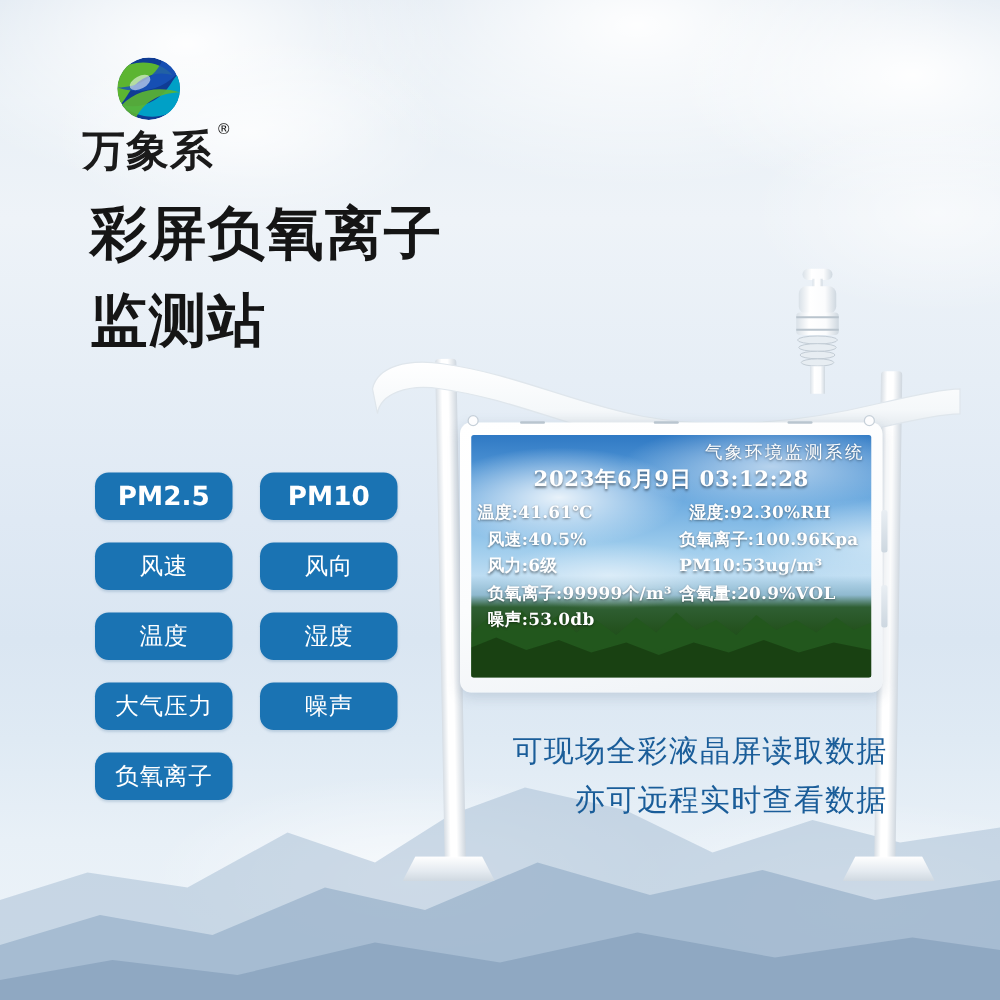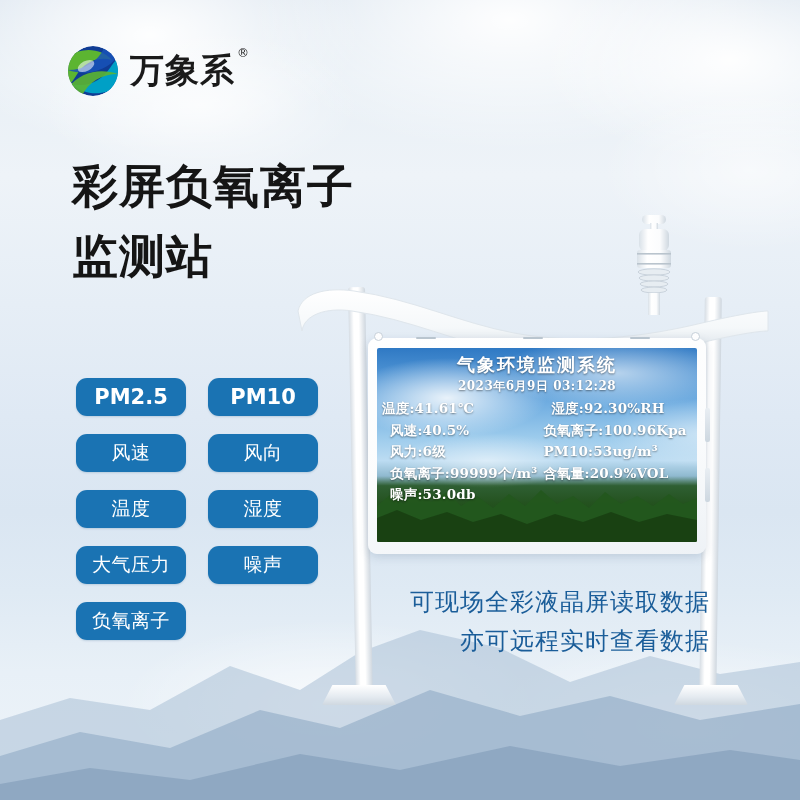--- a/index.html
+++ b/index.html
@@ -36,21 +36,21 @@
   .c6 { left: 120px;  top: 620px;  width: 420px; height: 170px; opacity: .7; }
   .c7 { left: 480px;  top: 640px;  width: 420px; height: 170px; opacity: .6; }
 
   
   .mountains { position: absolute; left: 0; bottom: 0; width: 800px; height: 230px; }
   .mountains svg { display: block; width: 800px; height: 230px; }
 
   
   .logo-row {
     position: absolute; left: 66px; top: 44px;
-    display: flex; align-items: center; gap: 10px;
+    display: flex; align-items: center;  flex-direction: column;
   }
   .logo-mark { width: 54px; height: 54px; }
   .logo-text {
     font-family: "DejaVu Sans", "Liberation Sans", sans-serif;
     font-size: 34px; font-weight: 700; color: #1a1a1a;
     letter-spacing: 1px; position: relative; white-space: nowrap;
   }
   .logo-reg {
     position: absolute; top: -2px; right: -15px;
     font-size: 12px; font-weight: 400; color: #1a1a1a;
@@ -169,25 +169,25 @@
   .treeline svg { display: block; width: 100%; height: 62px; }
 
   .lcd-content {
     position: absolute; inset: 0;
     padding: 6px 5px 4px 5px;
     font-family: "DejaVu Serif", "Liberation Serif", serif;
     color: #ffffff;
     text-shadow: 0 1px 2px rgba(0,0,0,.45);
   }
   .lcd-title {
-    text-align: center; font-size: 18px; font-weight: 700;
+    text-align: right; font-size: 14px; font-weight: 400;
     letter-spacing: 2px; line-height: 1.25;
   }
   .lcd-datetime {
-    text-align: center; font-size: 12px; font-weight: 700;
+    text-align: center; font-size: 17px; font-weight: 700;
     letter-spacing: .5px; line-height: 1.4; margin-top: 1px;
   }
   .lcd-grid {
     margin-top: 4px;
     display: grid; grid-template-columns: 1fr 1fr;
     column-gap: 6px; row-gap: 1px;
   }
   .lcd-cell {
     font-size: 13.5px; font-weight: 700;
     letter-spacing: .2px; white-space: nowrap; line-height: 1.52;

